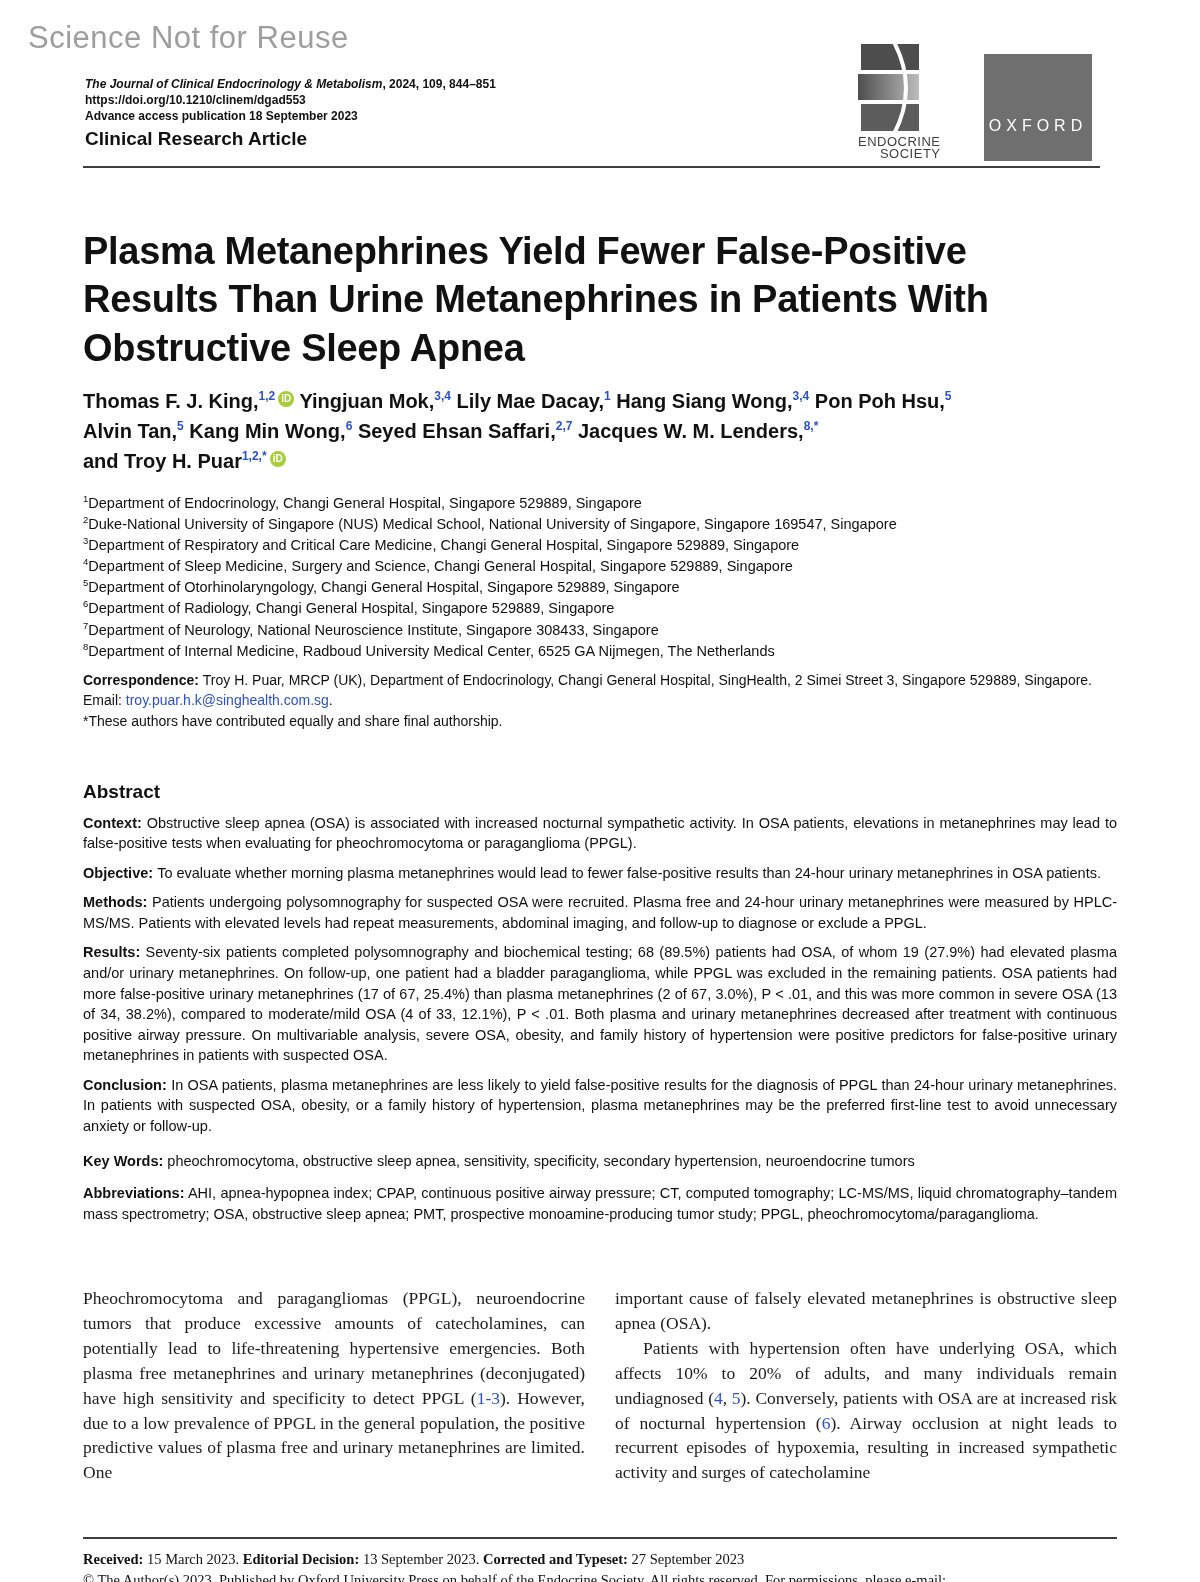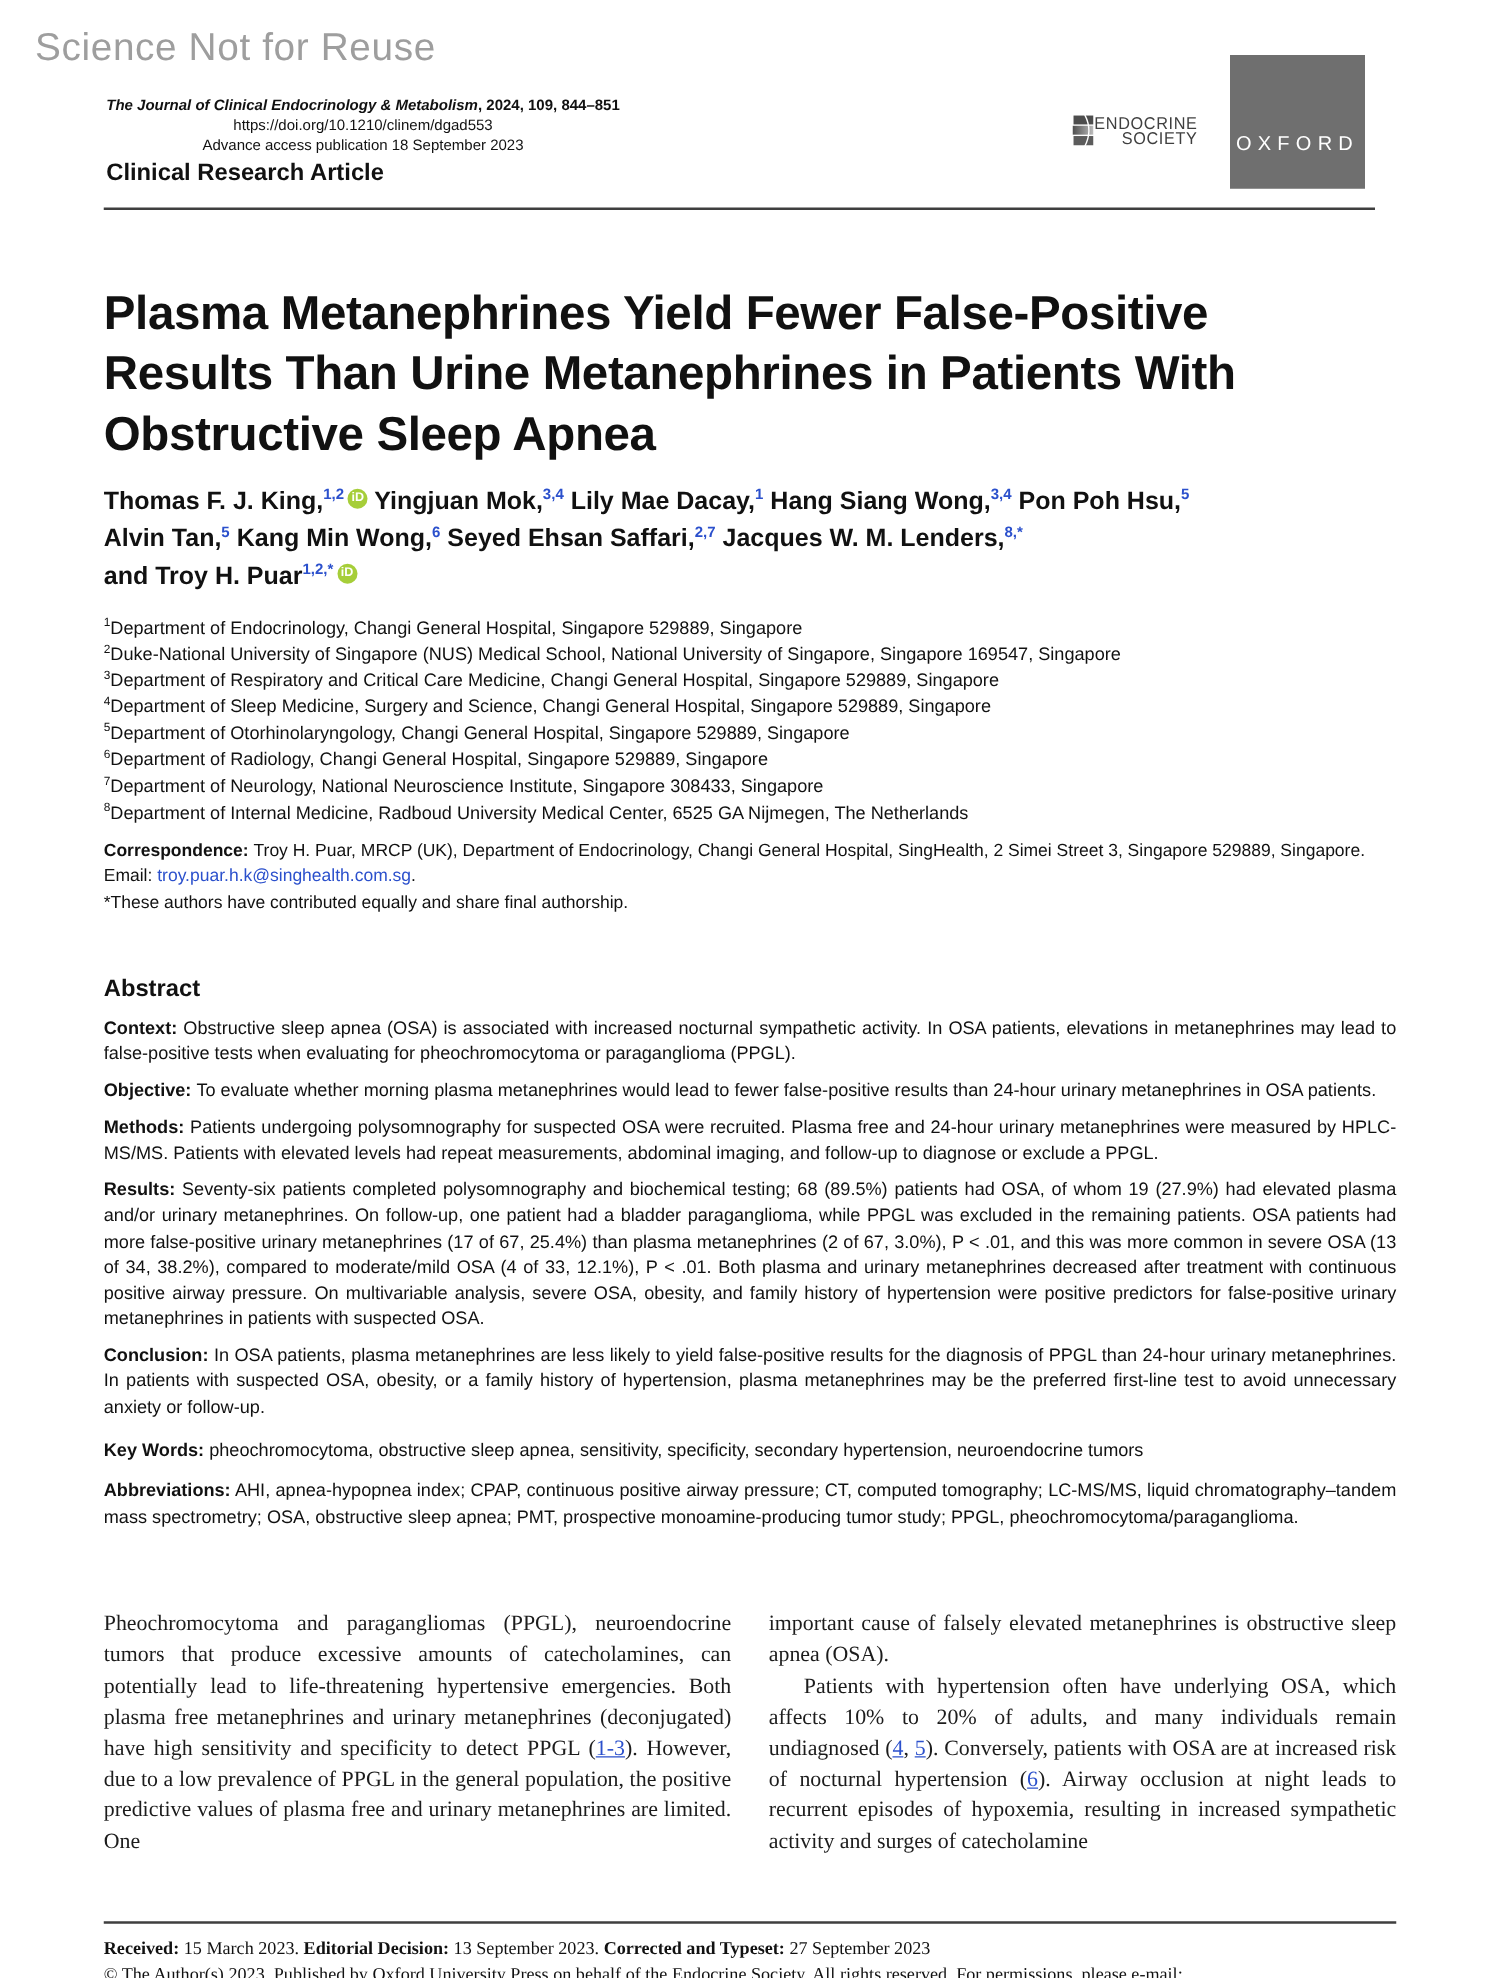--- a/index.html
+++ b/index.html
@@ -20,24 +20,24 @@
   }
 
   
   .header{position:relative;height:170px;}
   .watermark{
     position:absolute;left:28px;top:20px;
     font-size:31px;color:var(--gray-wm);font-weight:400;letter-spacing:.5px;
   }
   .journal-info{position:absolute;left:85px;top:76px;font-size:12px;font-weight:bold;line-height:1.35;}
   .journal-info .jline i{font-style:italic;}
-  .journal-info .doi,.journal-info .advance{font-weight:normal;text-align:center;}
+  .journal-info .doi,.journal-info .advance{font-weight:bold;}
   .article-type{position:absolute;left:85px;top:128px;font-size:19px;font-weight:bold;}
   .logos{position:absolute;right:108px;top:44px;display:flex;align-items:flex-end;gap:26px;}
-  .endo-logo{display:flex;align-items:center;width:100px;}
+  .endo-logo{display:flex;flex-direction:column;align-items:flex-start;width:100px;}
   .endo-caption{font-size:13px;color:#3f3f3f;letter-spacing:.5px;line-height:.95;text-align:right;transform:scaleY(1.05);}
   .oxford-box{
     width:108px;height:107px;background:#6f6f6f;color:#fff;
     display:flex;align-items:flex-end;justify-content:center;
     font-size:16px;letter-spacing:5px;font-weight:400;padding-bottom:26px;
   }
   .header-rule{position:absolute;left:83px;right:100px;top:166px;border-top:2.5px solid var(--rule);}
 
   
   .main{margin:0 83px;}
@@ -65,21 +65,21 @@
   .abstract h2{font-size:19px;font-weight:bold;margin-bottom:10px;}
   .abs-sec{font-size:14.5px;line-height:1.42;text-align:justify;margin-bottom:9px;}
   .abs-sec b{font-weight:bold;}
   .keywords{margin-top:14px;font-size:14.5px;line-height:1.42;}
   .abbrev{margin-top:12px;font-size:14.5px;line-height:1.42;text-align:justify;}
 
   
   .body-cols{display:flex;gap:30px;margin-top:62px;}
   .col{flex:1;font-family:"Liberation Serif",serif;font-size:17.5px;line-height:1.42;text-align:justify;color:#1c1c1c;}
   .col p.indent{text-indent:1.6em;}
-  .col .link{font-family:inherit;text-decoration:underline;}
+  .col .link{font-family:inherit;}
 
   
   .bottom-rule{border-top:2px solid var(--rule);margin:52px 83px 0 83px;}
   .footer{margin:10px 83px 0 83px;font-family:"Liberation Serif",serif;font-size:14.5px;line-height:1.45;}
   .footer b{font-weight:bold;}
 </style>
 </head>
 <body>
 
 <div class="header">

